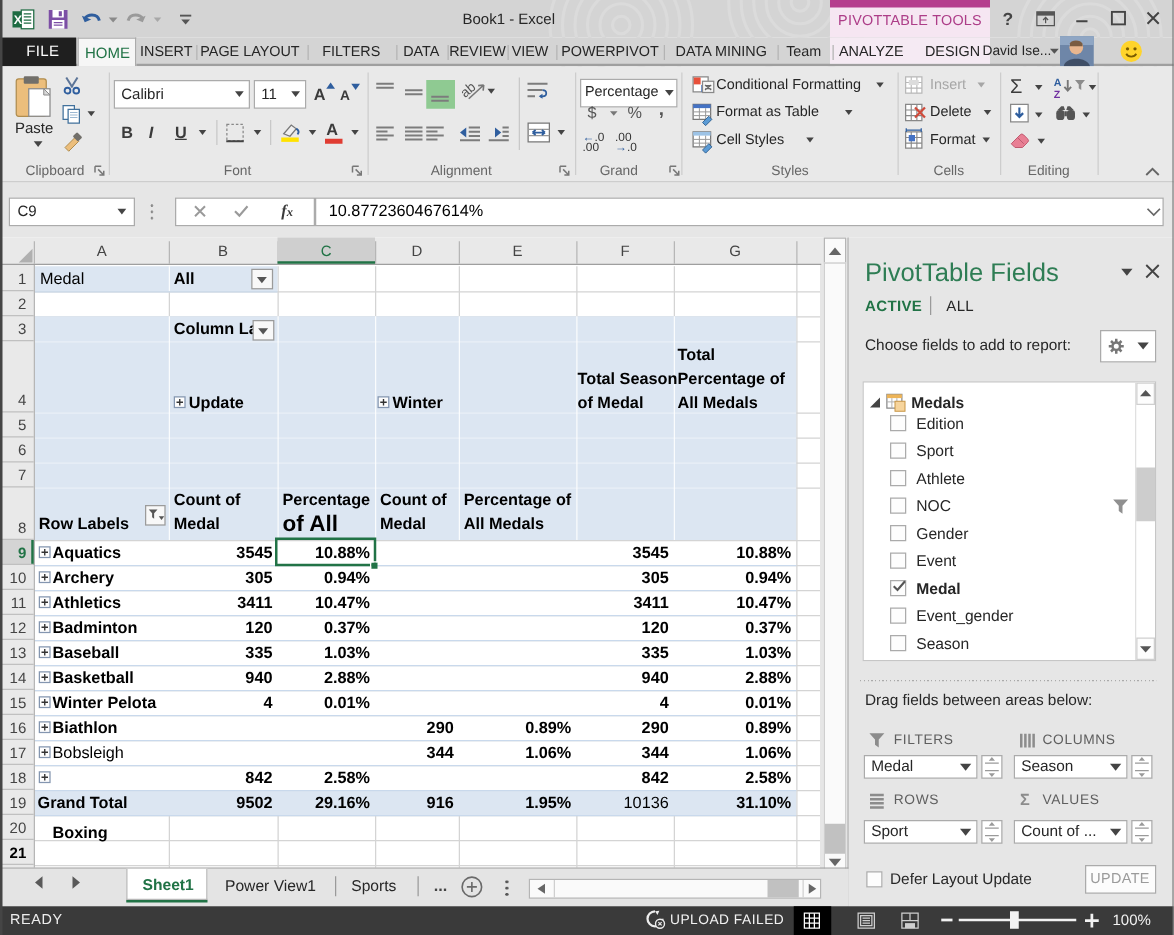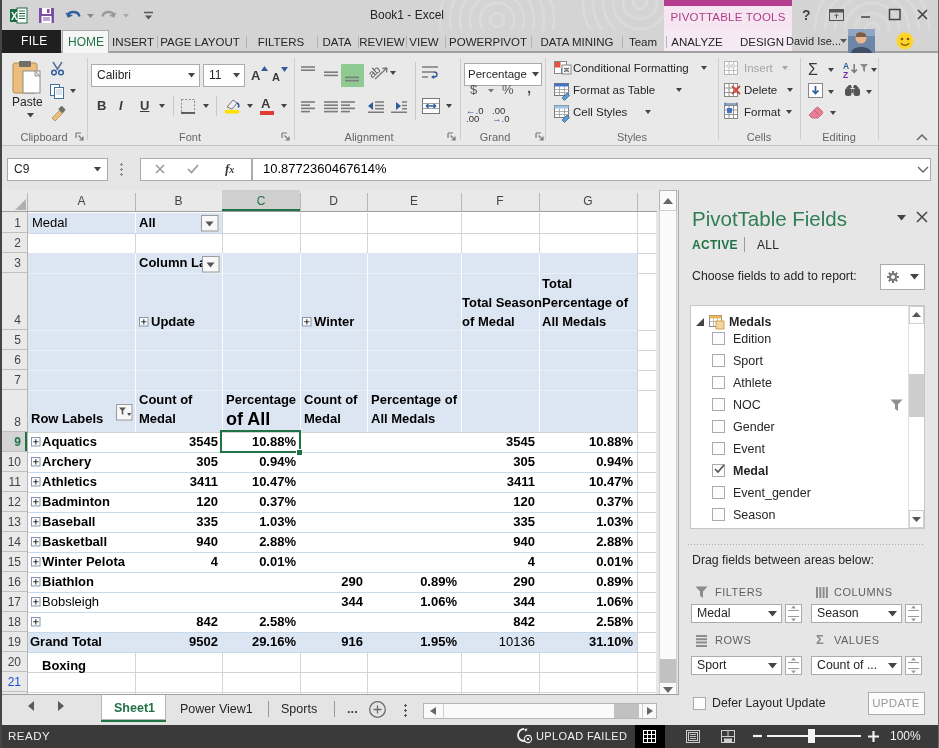--- a/index.html
+++ b/index.html
@@ -479,21 +479,21 @@
 <div class="t" style="left:21px;top:574.0px;font-size:12px;color:#444;transform:translateX(-100%);">16</div>
 <div class="a" style="left:0px;top:591px;width:27px;height:1px;background:#c0c0c0"></div>
 <div class="t" style="left:21px;top:594.0px;font-size:12px;color:#444;transform:translateX(-100%);">17</div>
 <div class="a" style="left:0px;top:611px;width:27px;height:1px;background:#c0c0c0"></div>
 <div class="t" style="left:21px;top:614.0px;font-size:12px;color:#444;transform:translateX(-100%);">18</div>
 <div class="a" style="left:0px;top:631px;width:27px;height:1px;background:#c0c0c0"></div>
 <div class="t" style="left:21px;top:634.0px;font-size:12px;color:#444;transform:translateX(-100%);">19</div>
 <div class="a" style="left:0px;top:651px;width:27px;height:1px;background:#c0c0c0"></div>
 <div class="t" style="left:21px;top:654.0px;font-size:12px;color:#444;transform:translateX(-100%);">20</div>
 <div class="a" style="left:0px;top:671px;width:27px;height:1px;background:#c0c0c0"></div>
-<div class="t" style="left:21px;top:674.0px;font-size:12px;color:#1d4ed8;transform:translateX(-100%);">21</div>
+<div class="t" style="left:21px;top:674.0px;font-size:12px;color:#000000;transform:translateX(-100%);font-weight:bold;">21</div>
 <div class="a" style="left:0px;top:691px;width:27px;height:1px;background:#c0c0c0"></div>
 <div class="a" style="left:28px;top:212px;width:628px;height:482px;background:#fff"></div>
 <div class="a" style="left:222px;top:213px;width:1px;height:40px;background:#d4d4d4"></div>
 <div class="a" style="left:300px;top:213px;width:1px;height:40px;background:#d4d4d4"></div>
 <div class="a" style="left:367px;top:213px;width:1px;height:40px;background:#d4d4d4"></div>
 <div class="a" style="left:461px;top:213px;width:1px;height:40px;background:#d4d4d4"></div>
 <div class="a" style="left:539px;top:213px;width:1px;height:40px;background:#d4d4d4"></div>
 <div class="a" style="left:135px;top:233px;width:1px;height:20px;background:#d4d4d4"></div>
 <div class="a" style="left:135px;top:652px;width:1px;height:42px;background:#d4d4d4"></div>
 <div class="a" style="left:222px;top:652px;width:1px;height:42px;background:#d4d4d4"></div>

